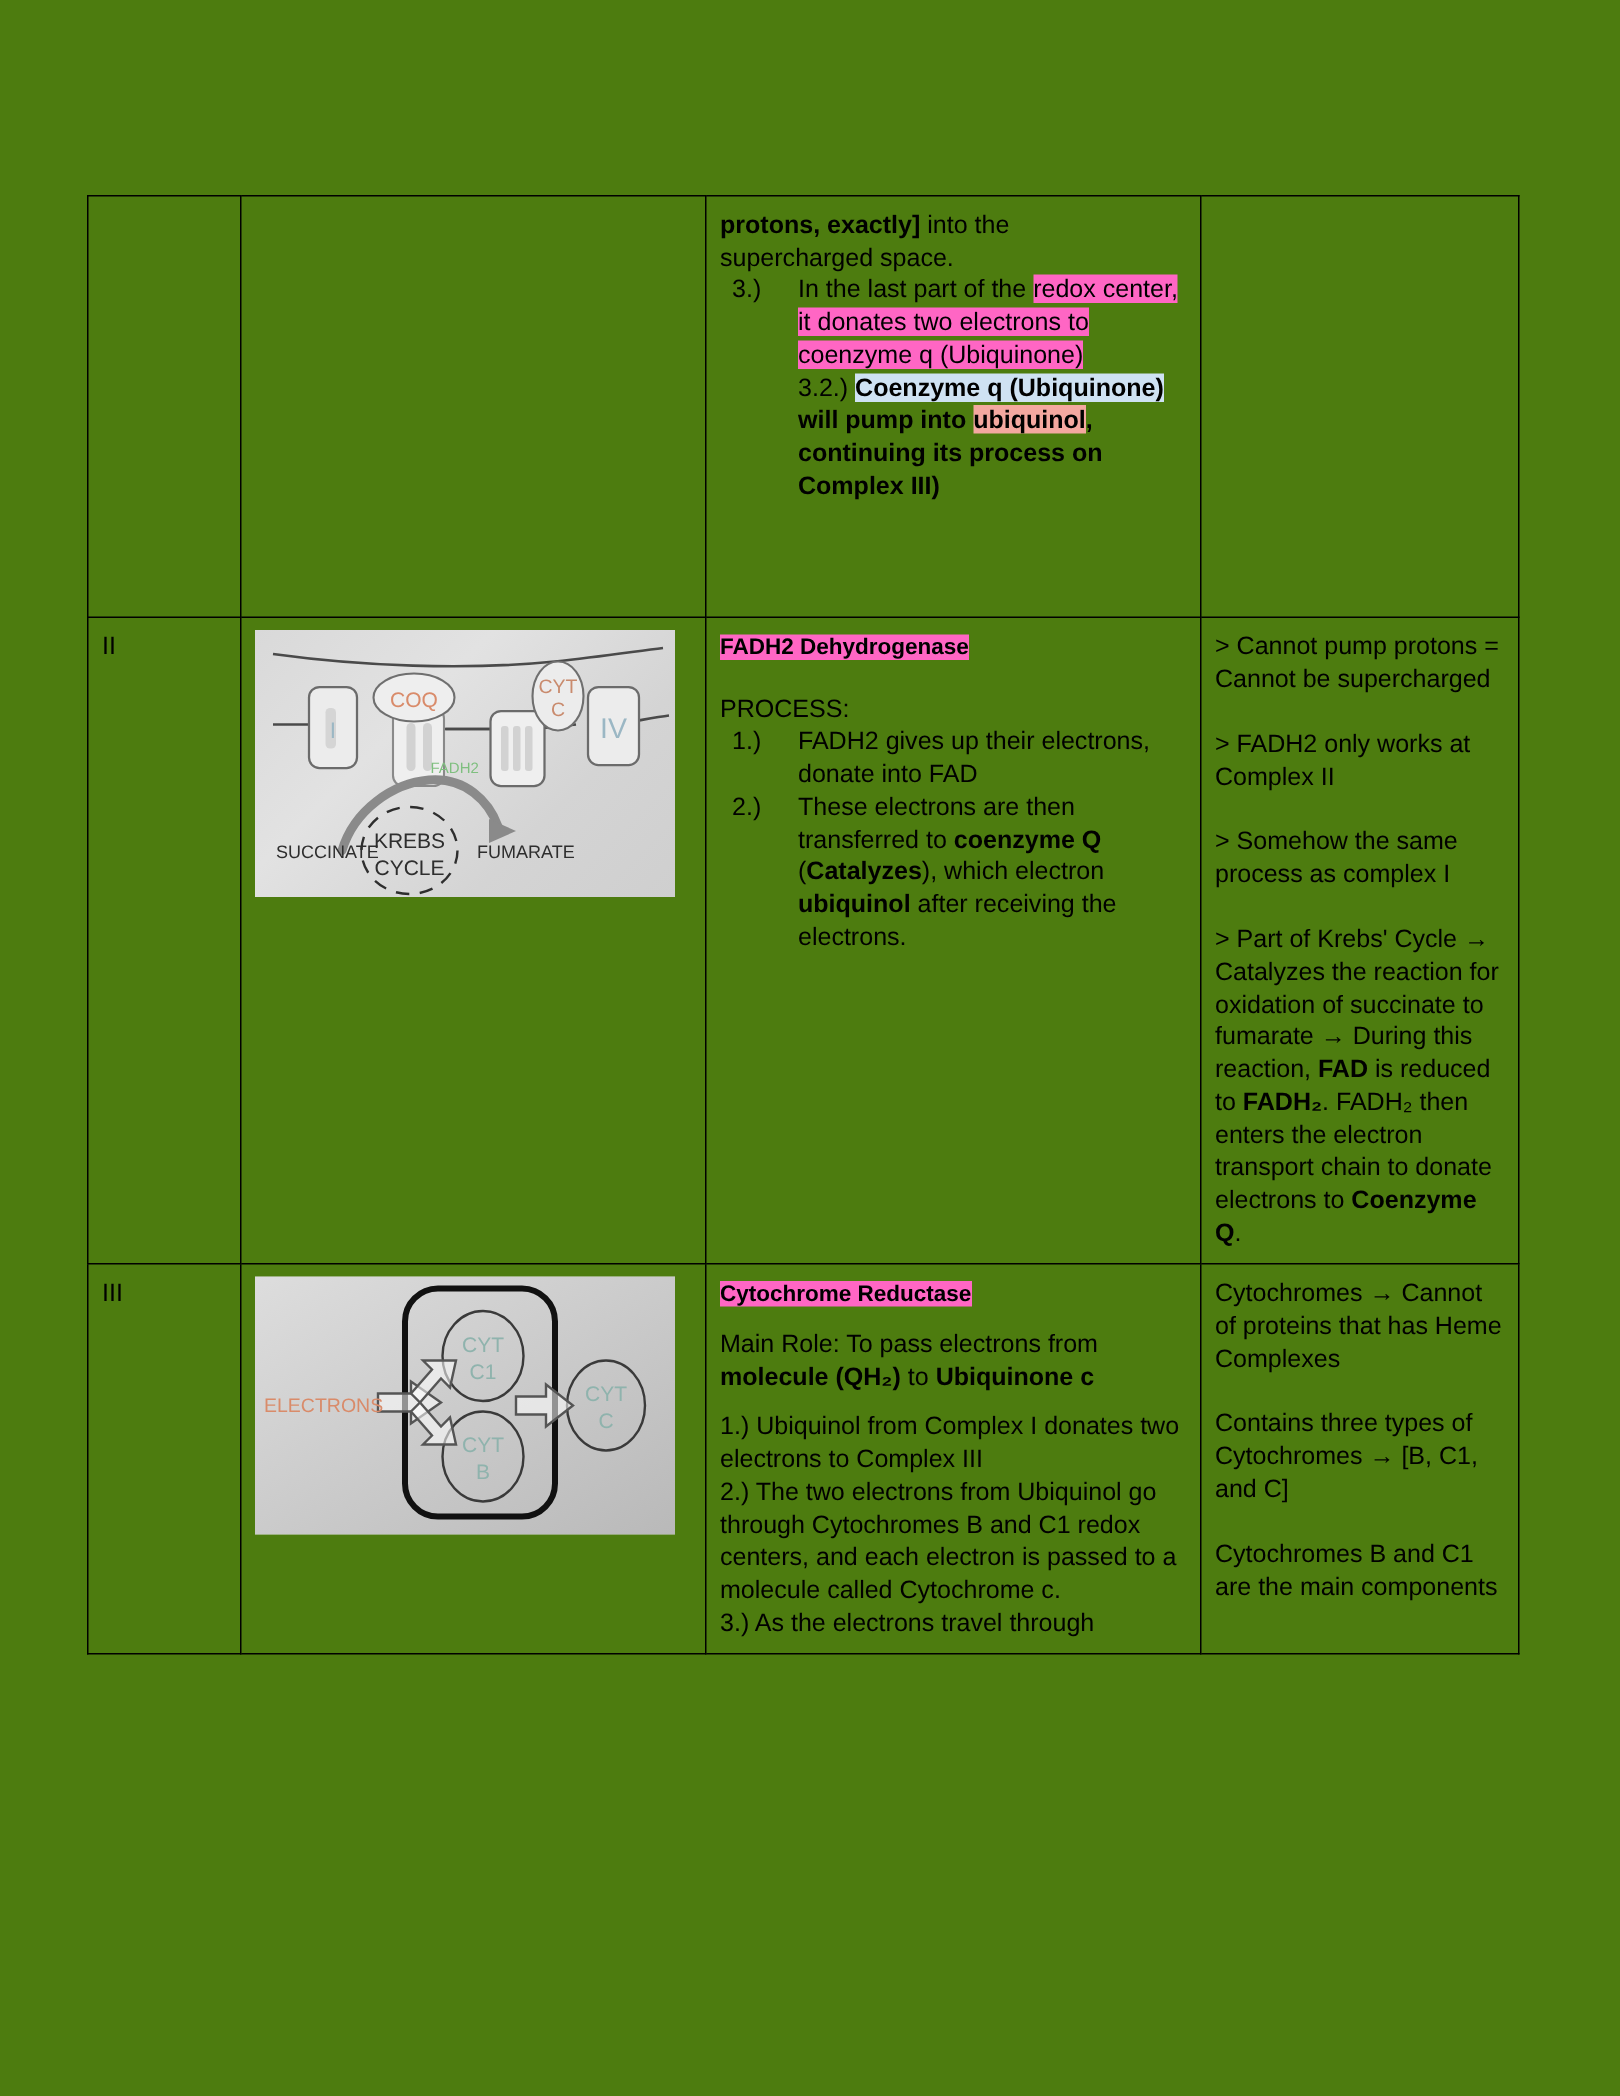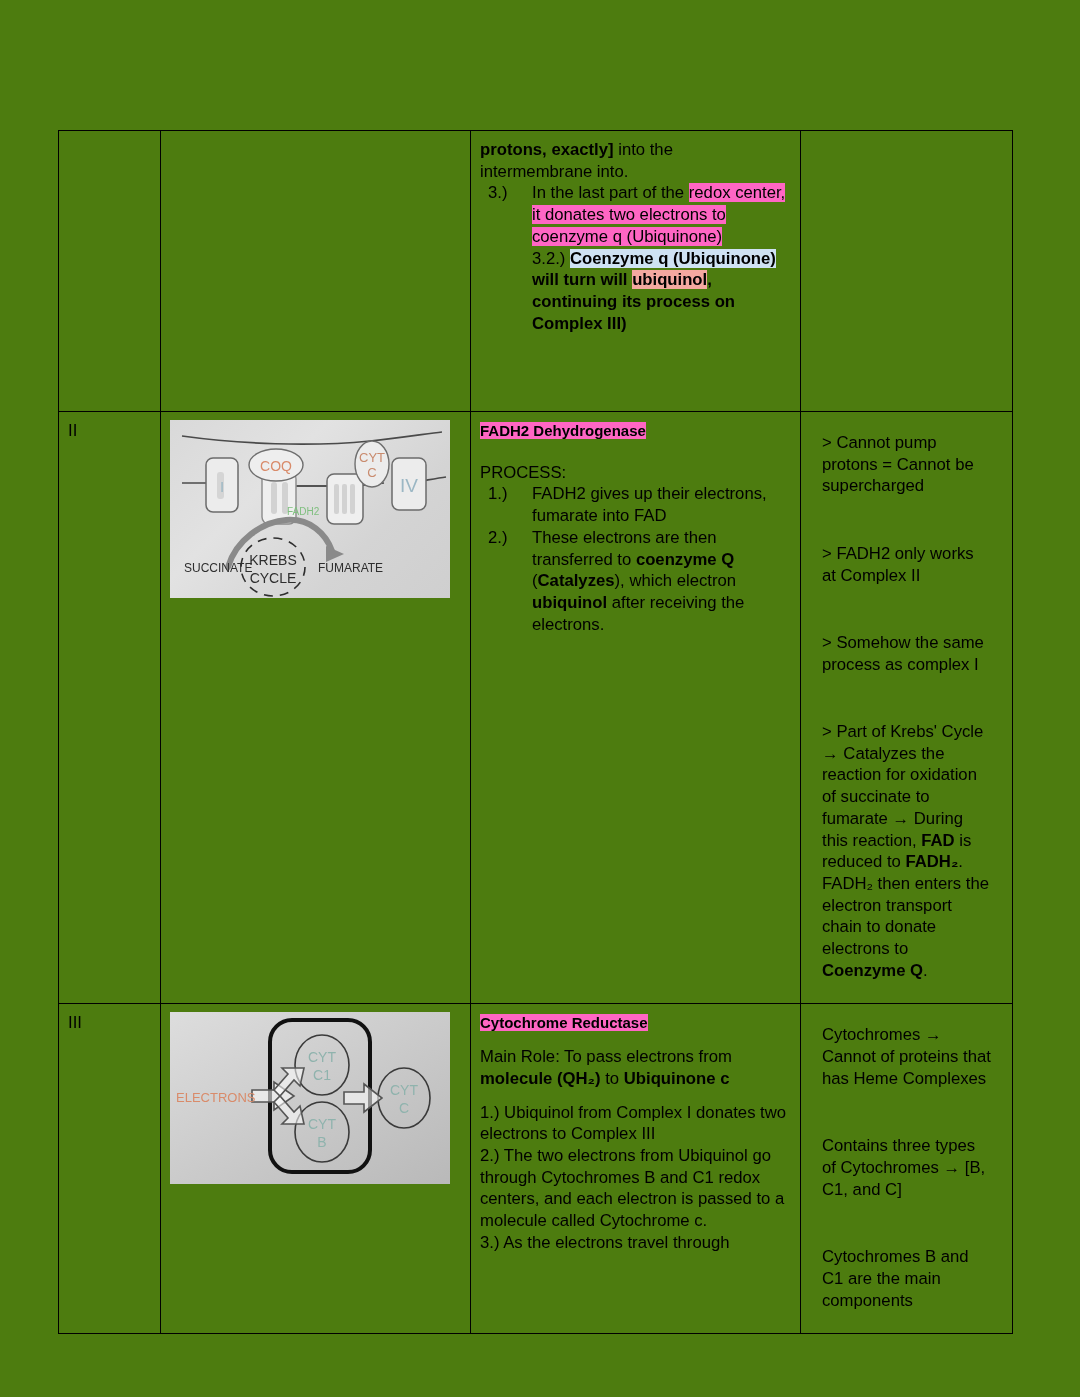--- a/index.html
+++ b/index.html
@@ -84,21 +84,21 @@
     display: inline;
     font-weight: bold;
     font-size: 15px;
   }
 
   .para { margin: 0; }
   .spacer-sm { height: 12px; }
   .spacer-md { height: 20px; }
 
   
-  .note-p { margin: 12px; }
+  .note-p { margin: 0; }
   .note-gap { height: 1.30em; }
 
   
   .diagram {
     position: relative;
     background: linear-gradient(135deg,#d9d9d9 0%,#e2e2e2 35%,#d4d4d4 70%,#cfcfcf 100%);
     overflow: hidden;
   }
   .diag2 { width: 280px; height: 178px; }
   .diag3 { width: 280px; height: 172px; }
@@ -122,30 +122,30 @@
 
       <tr>
         <td class="roman">
           <span></span>
         </td>
         <td class="cell-img" style="height:262px;"></td>
         <td class="cell-desc">
           <p class="para">
             <b>protons, exactly]</b><span> into the</span>
           </p>
-          <p class="para">intermembrane into.</p>
+          <p class="para">supercharged space.</p>
           <ul class="num-list">
             <li>
               <span class="marker">3.)</span>
               <span>In the last part of the </span><span class="hl-pink">redox center, it donates two electrons to coenzyme q (Ubiquinone)</span>
             </li>
           </ul>
           <div class="indent-sub">
             <span>3.2.)</span>
-            <b class="hl-blue">Coenzyme q (Ubiquinone)</b><b> will turn will </b><b class="hl-salmon">ubiquinol</b><b>, continuing its process on Complex III)</b>
+            <b class="hl-blue">Coenzyme q (Ubiquinone)</b><b> will pump into </b><b class="hl-salmon">ubiquinol</b><b>, continuing its process on Complex III)</b>
           </div>
         </td>
         <td class="cell-notes">
           <span></span>
         </td>
       </tr>
 
       <tr>
         <td class="roman">
           <span>II</span>
@@ -202,21 +202,21 @@
 
         <td class="cell-desc">
           <p class="para">
             <span class="title-hl hl-pink">FADH2 Dehydrogenase</span>
           </p>
           <div class="spacer-md"></div>
           <p class="para">PROCESS:</p>
           <ul class="num-list">
             <li>
               <span class="marker">1.)</span>
-              <span>FADH2 gives up their electrons, fumarate into FAD</span>
+              <span>FADH2 gives up their electrons, donate into FAD</span>
             </li>
             <li>
               <span class="marker">2.)</span>
               <span>These electrons are then transferred to </span><b>coenzyme Q</b><span> (</span><b>Catalyzes</b><span>), which electron </span><b>ubiquinol</b><span> after receiving the electrons.</span>
             </li>
           </ul>
         </td>
 
         <td class="cell-notes">
           <p class="note-p">&gt; Cannot pump protons = Cannot be supercharged</p>

